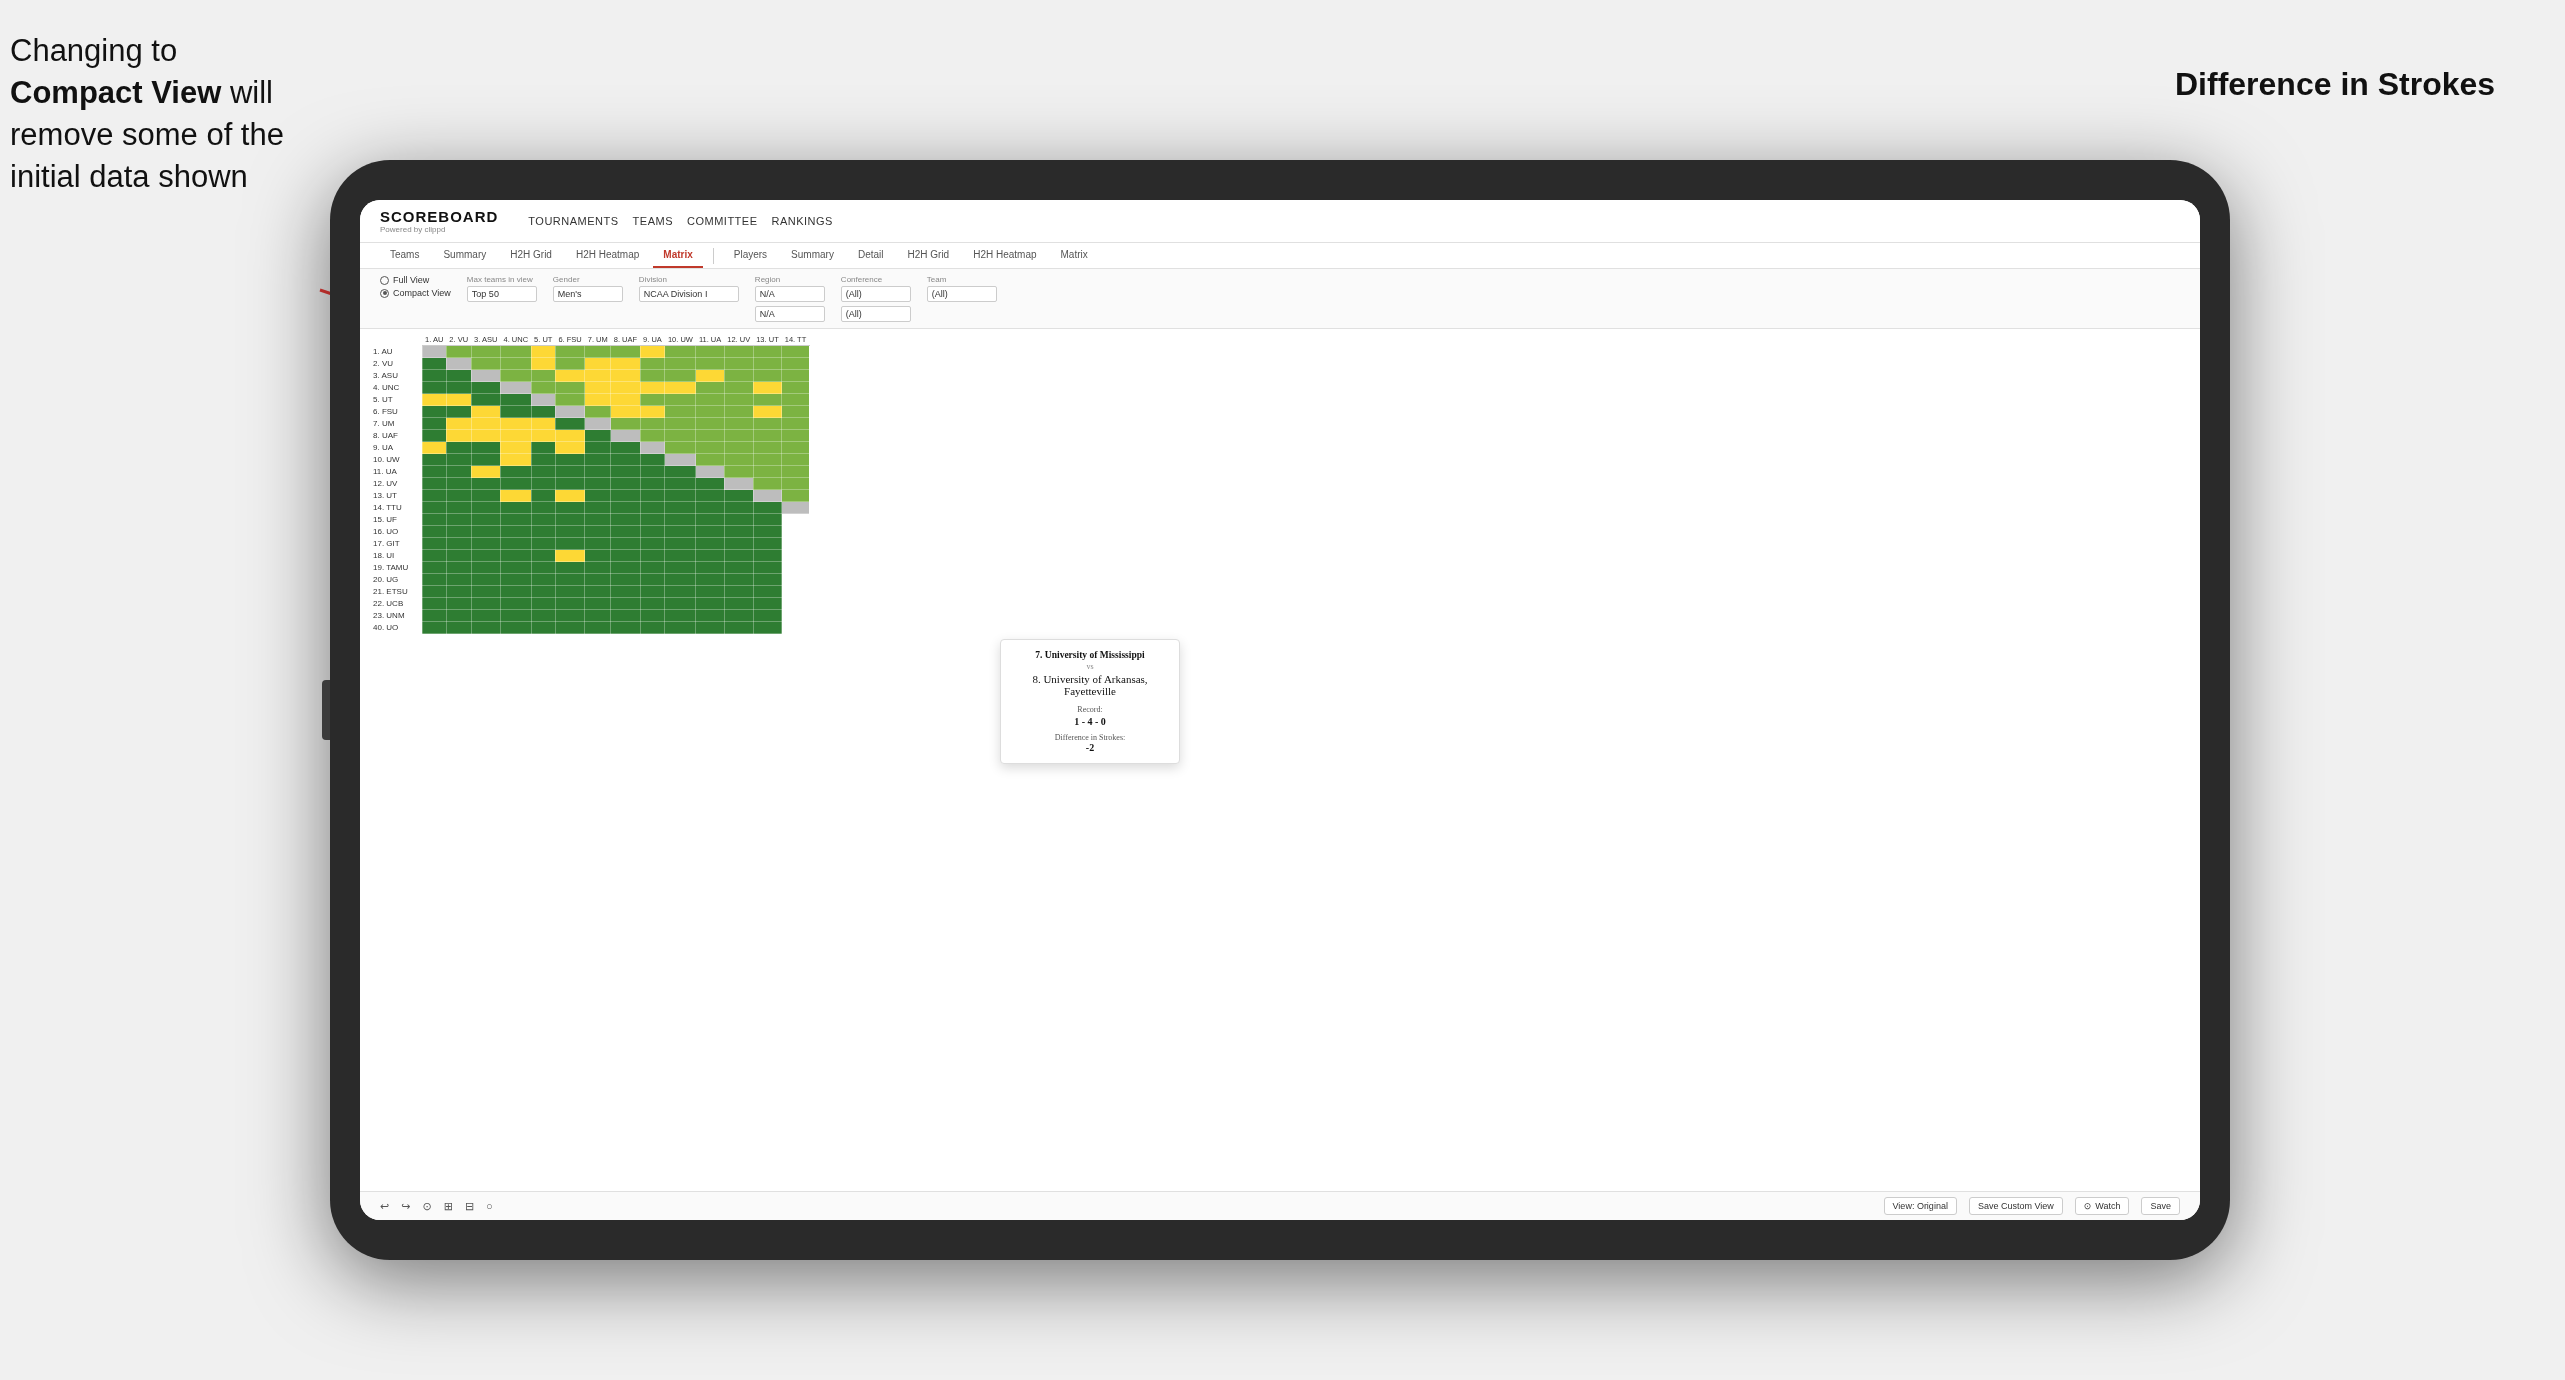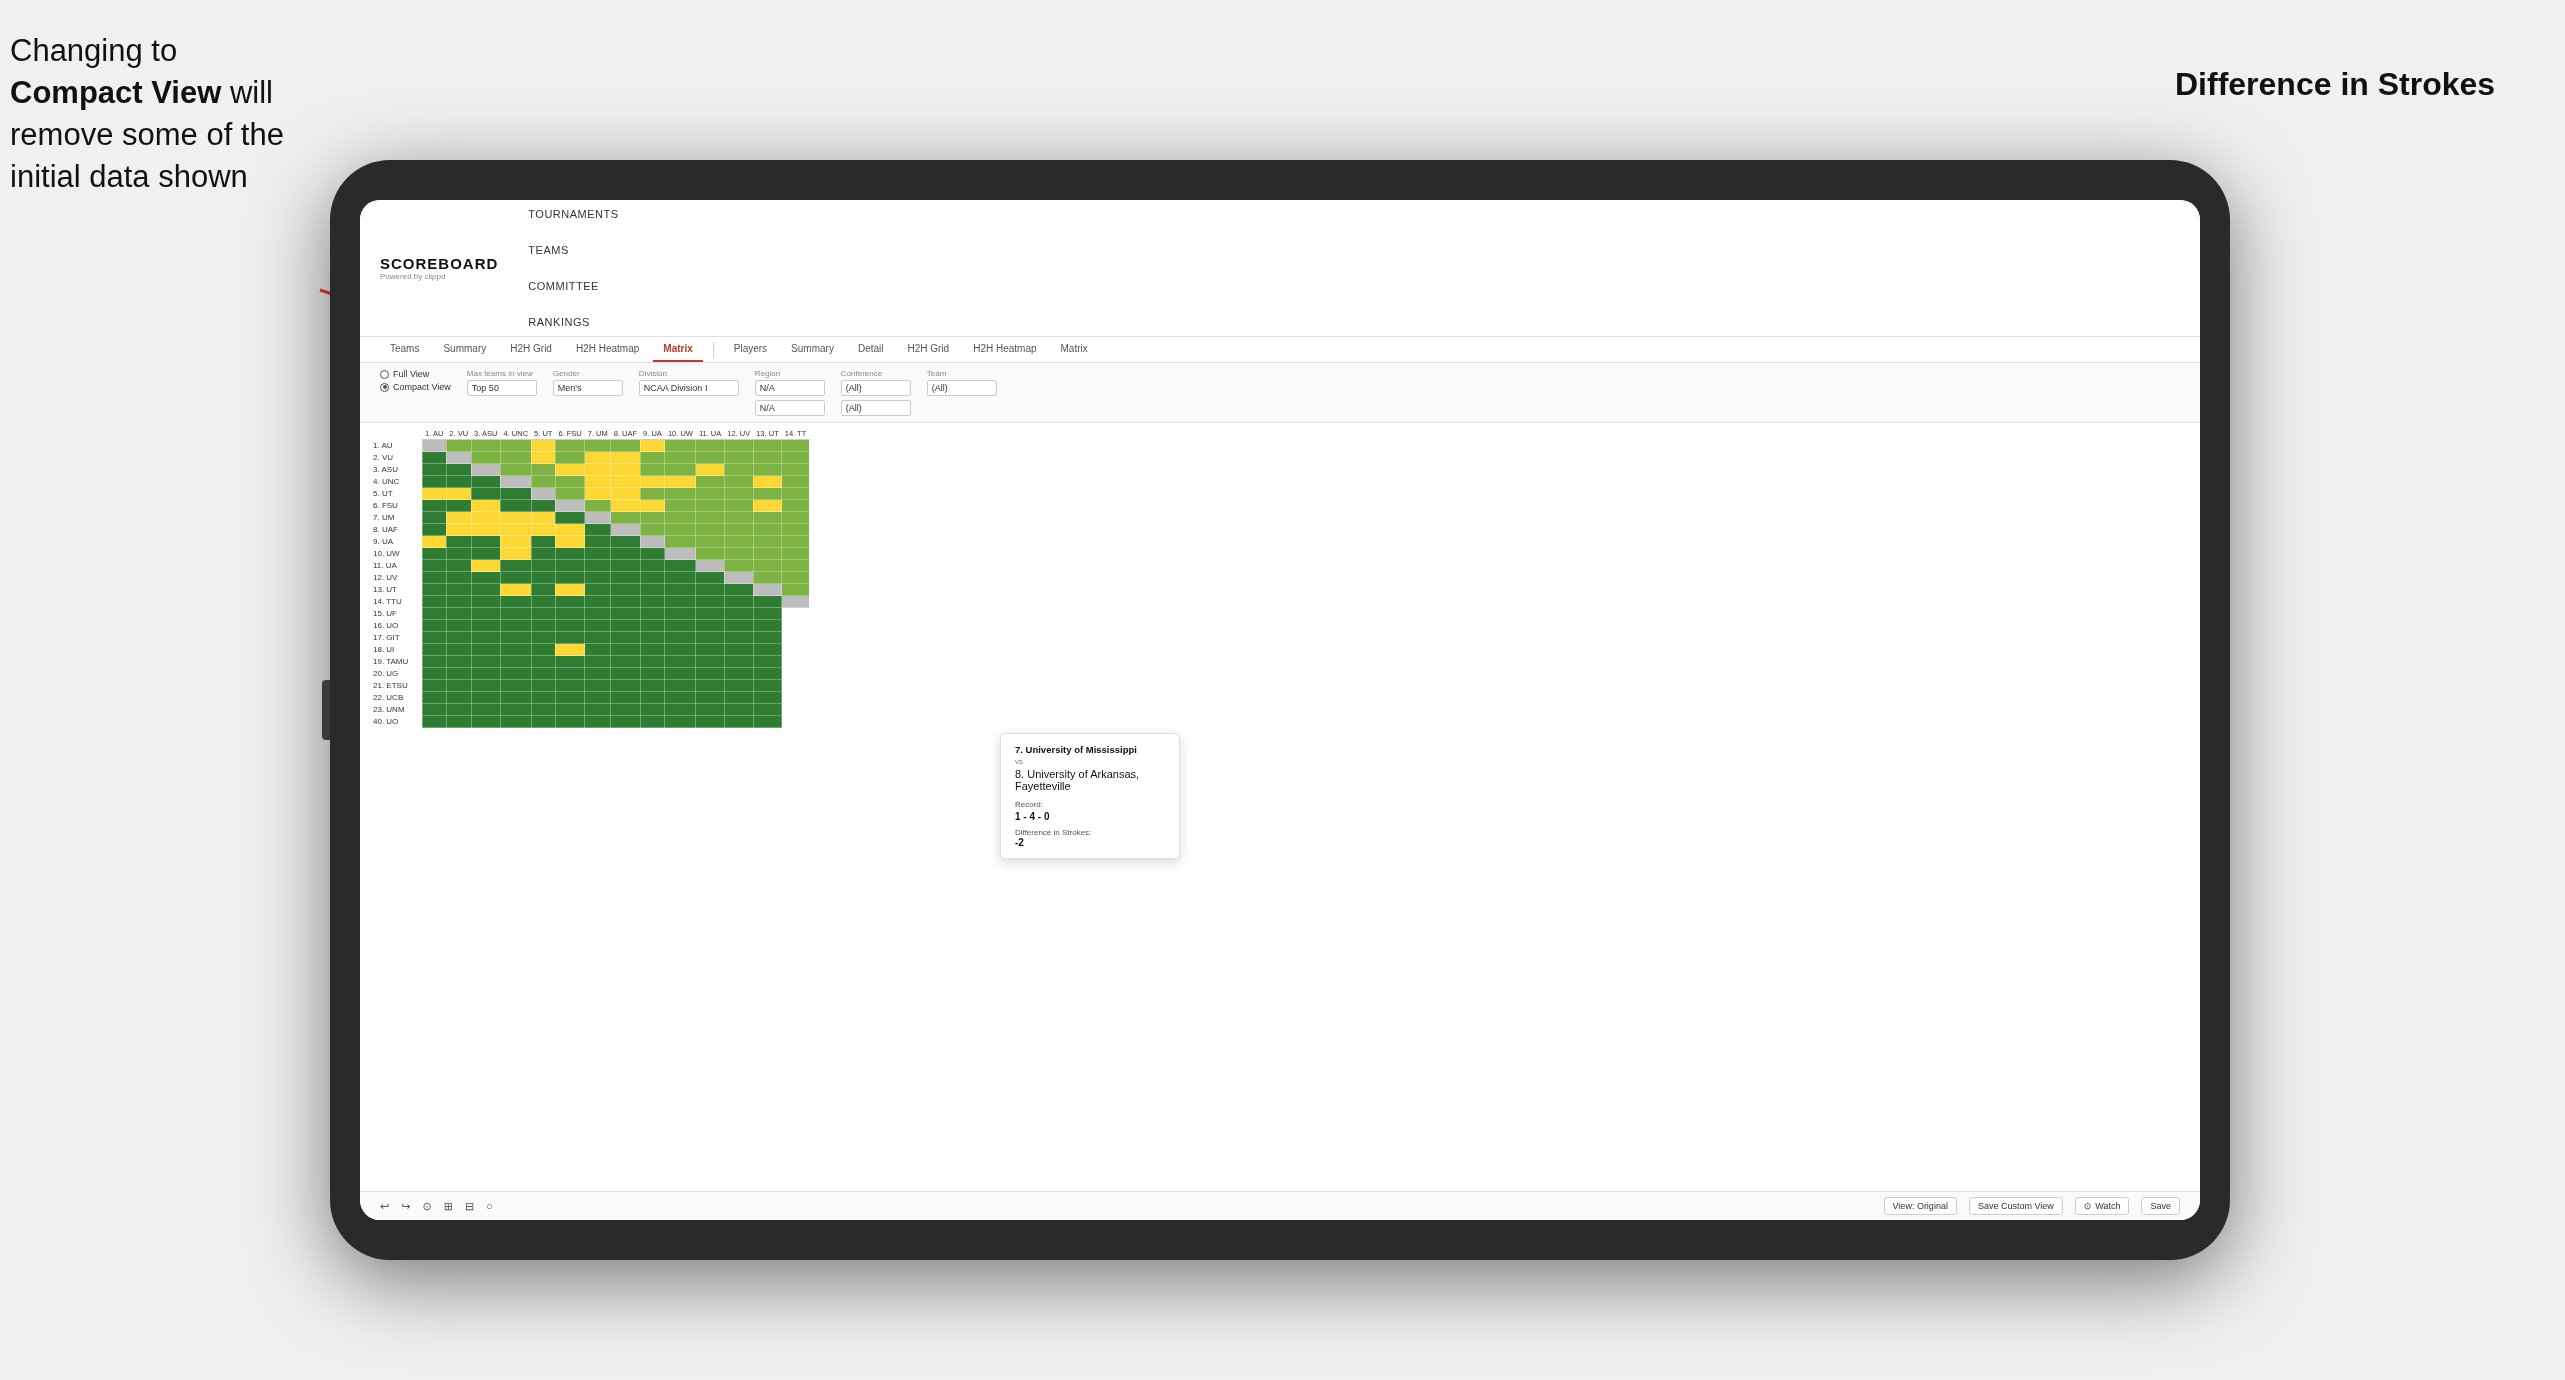--- a/index.html
+++ b/index.html
@@ -105,22 +105,21 @@
       font-weight: 900;
       letter-spacing: 1px;
       color: #111;
     }
     .logo-sub {
       font-size: 8px;
       color: #888;
     }
     .nav-links {
       display: flex;
-      gap: 24px;
-      flex-direction: column;
+      gap: 14px;
     }
     .nav-link {
       font-size: 11px;
       color: #333;
       letter-spacing: 0.5px;
       font-weight: 500;
       cursor: pointer;
     }
 
     
@@ -257,24 +256,26 @@
 
     
     .tooltip-box {
       position: absolute;
       background: #fff;
       border: 1px solid #ddd;
       border-radius: 4px;
       padding: 10px 14px;
       box-shadow: 0 4px 12px rgba(0,0,0,0.15);
       font-size: 9px;
+      text-align: center;
       width: 180px;
       left: 640px;
       top: 310px;
       z-index: 10;
+      font-family: Liberation Serif, serif;
     }
     .tooltip-box .t-team1 {
       font-size: 9.5px;
       font-weight: 600;
       color: #111;
     }
     .tooltip-box .t-vs {
       font-size: 8px;
       color: #888;
       margin: 2px 0;

